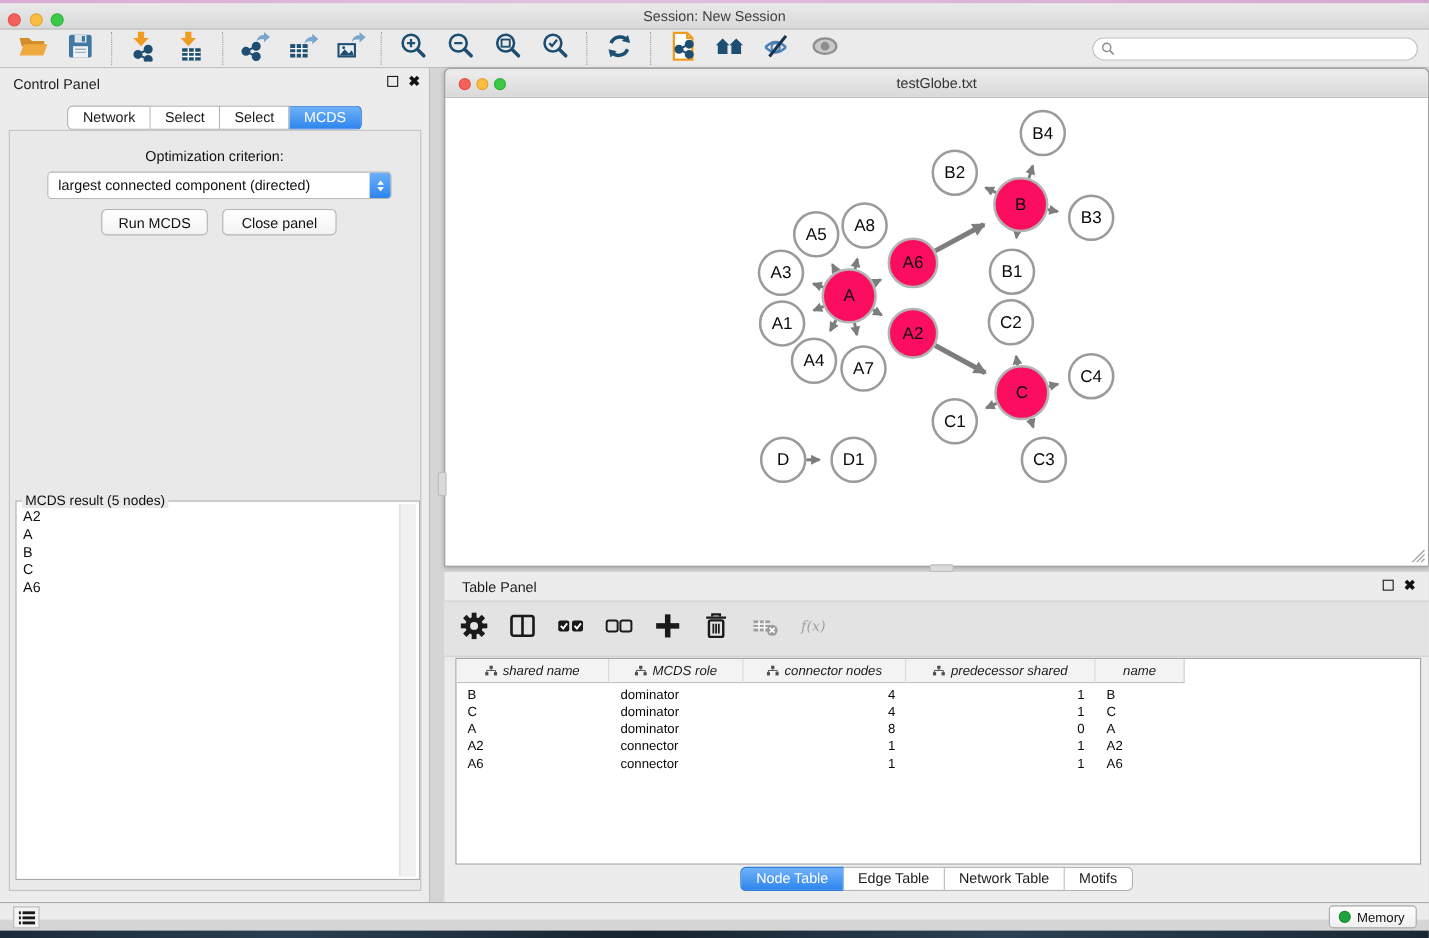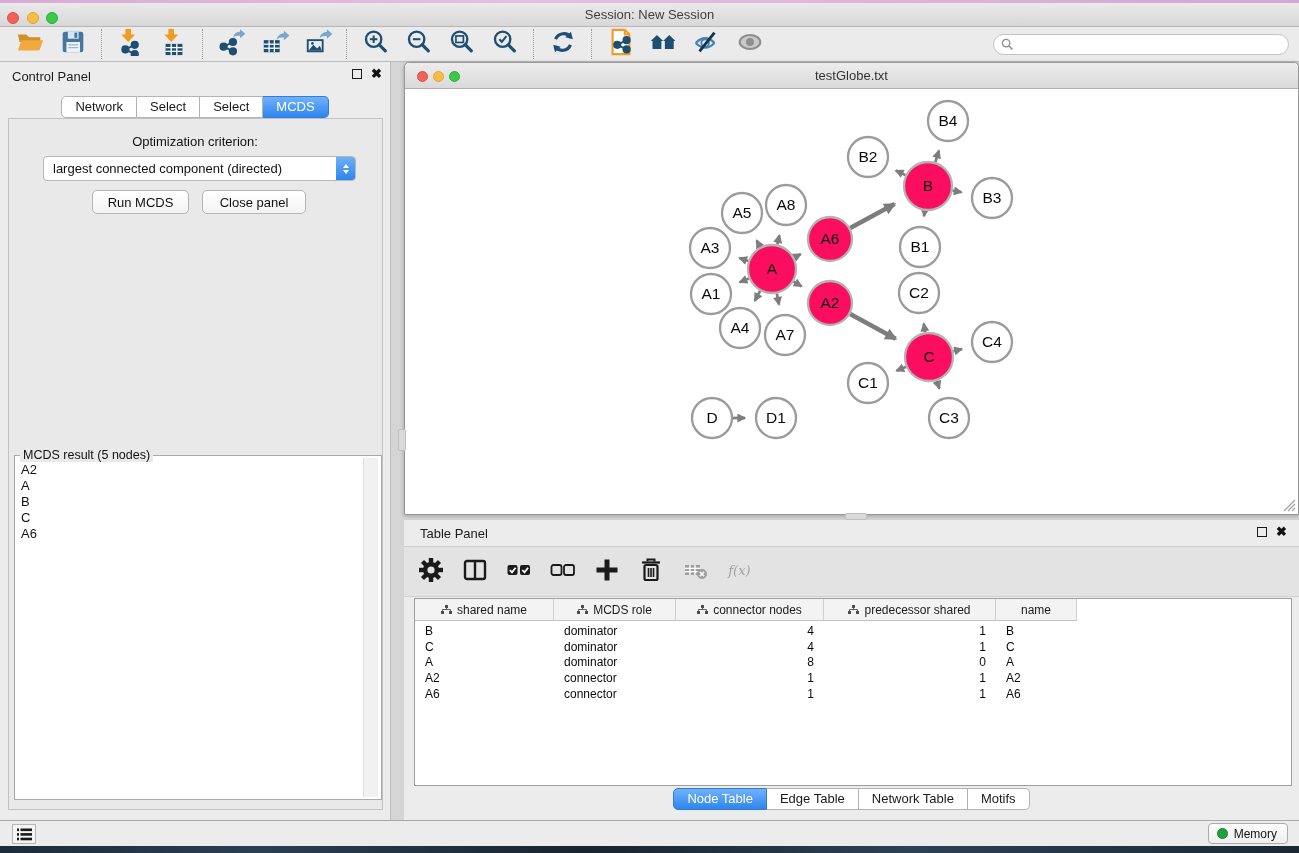--- a/index.html
+++ b/index.html
@@ -83,29 +83,29 @@
   .table-panel { position:absolute; top:520px; left:404px; width:895px; height:300px; background:#ececec; }
   .tp-head { position:relative; height:26px; }
   .tp-head .ph-title { position:absolute; left:16px; top:6px; font-size:13px; color:#1c1c1c; }
   .tp-toolbar { position:absolute; top:26px; left:0; right:0; height:51px; background:#e3e3e3;
     border:1px solid #cfcfcf; border-left:none; border-right:none; display:flex; align-items:center; padding-left:14px; gap:6px; }
   .tp-btn { width:38px; height:36px; display:flex; align-items:center; }
   .tp-btn svg { width:26px; height:26px; }
   .tp-btn.disabled { opacity:.95; }
   .dtable { position:absolute; top:78px; left:10px; width:878px; height:188px; background:#fff;
     border:1px solid #9e9e9e; overflow:hidden; }
-  .dthead { display:flex; height:22px; }
+  .dthead { display:flex; height:22px;font-style:italic; }
   .dth { border-right:1px solid #cfcfcf; border-bottom:1px solid #c2c2c2; background:#f3f3f3;
     display:flex; align-items:center; justify-content:center; gap:5px; font-size:12px; color:#1a1a1a; }
   .dtr { display:flex; height:15.7px; align-items:center; font-size:12px; color:#0a0a0a; }
   .dtr:first-child { margin-top:2px; }
   .dtd { padding:0 10px; white-space:nowrap; overflow:hidden; }
   .bottom-tabs { position:absolute; top:268px; left:0; right:0; display:flex; justify-content:center; }
   
-  .statusbar { position:absolute; top:820px; left:0; right:0; height:26px; background:#ececec;
+  .statusbar { position:absolute; top:820px; left:0; right:0; height:16px; background:#ececec;
     border-top:1px solid #a9a9a9; }
   .list-btn { position:absolute; left:12px; top:3px; width:24px; height:20px; background:#f4f4f4;
     border:1px solid #b5b5b5; display:flex; align-items:center; justify-content:center; }
   .memory-btn { position:absolute; right:11px; top:2px; height:21px; padding:0 10px 0 8px;
     background:linear-gradient(#fdfdfd,#efefef); border:1px solid #ababab; border-radius:4px;
     display:flex; align-items:center; gap:6px; font-size:12px; color:#111; }
   .mem-dot { width:11px; height:11px; border-radius:50%; background:#1ea23b; border:1px solid #178a30; }
   .bottom-strip { position:absolute; top:846px; left:0; right:0; height:7px;
     background:linear-gradient(90deg,#1c2b39,#2a3f52 20%,#18242f 45%,#2c4154 70%,#1a2834); }
 </style>

